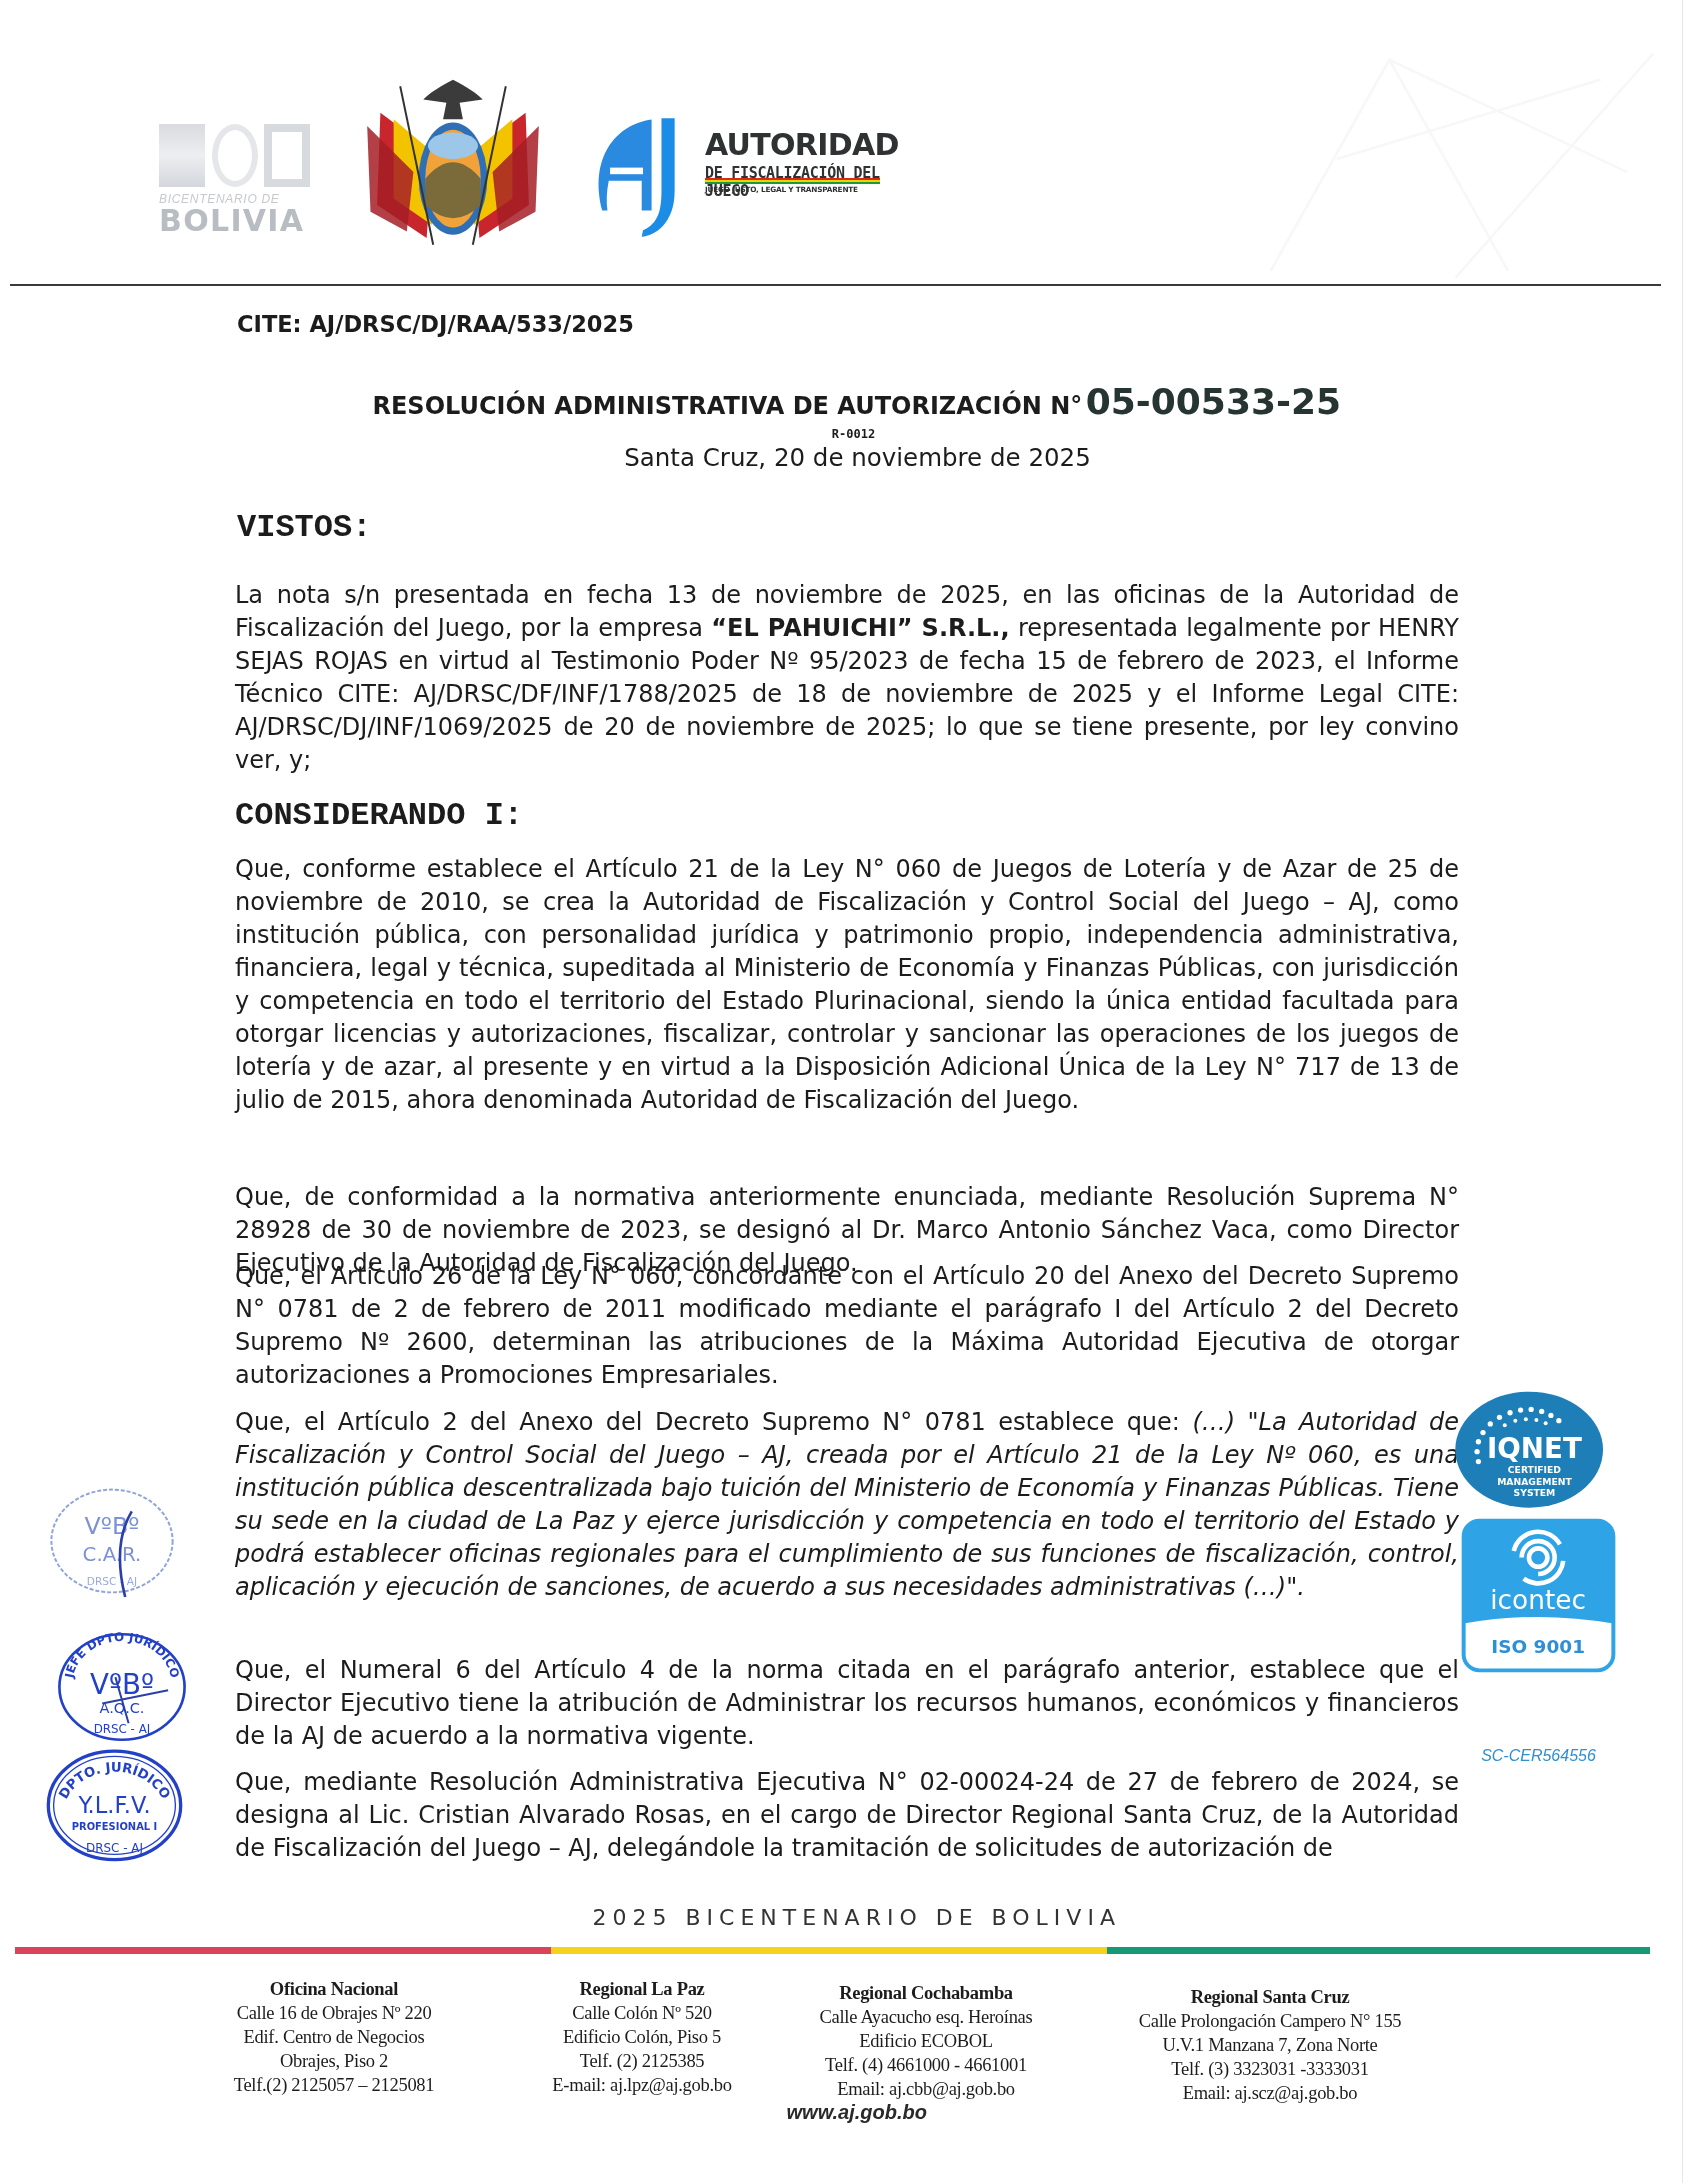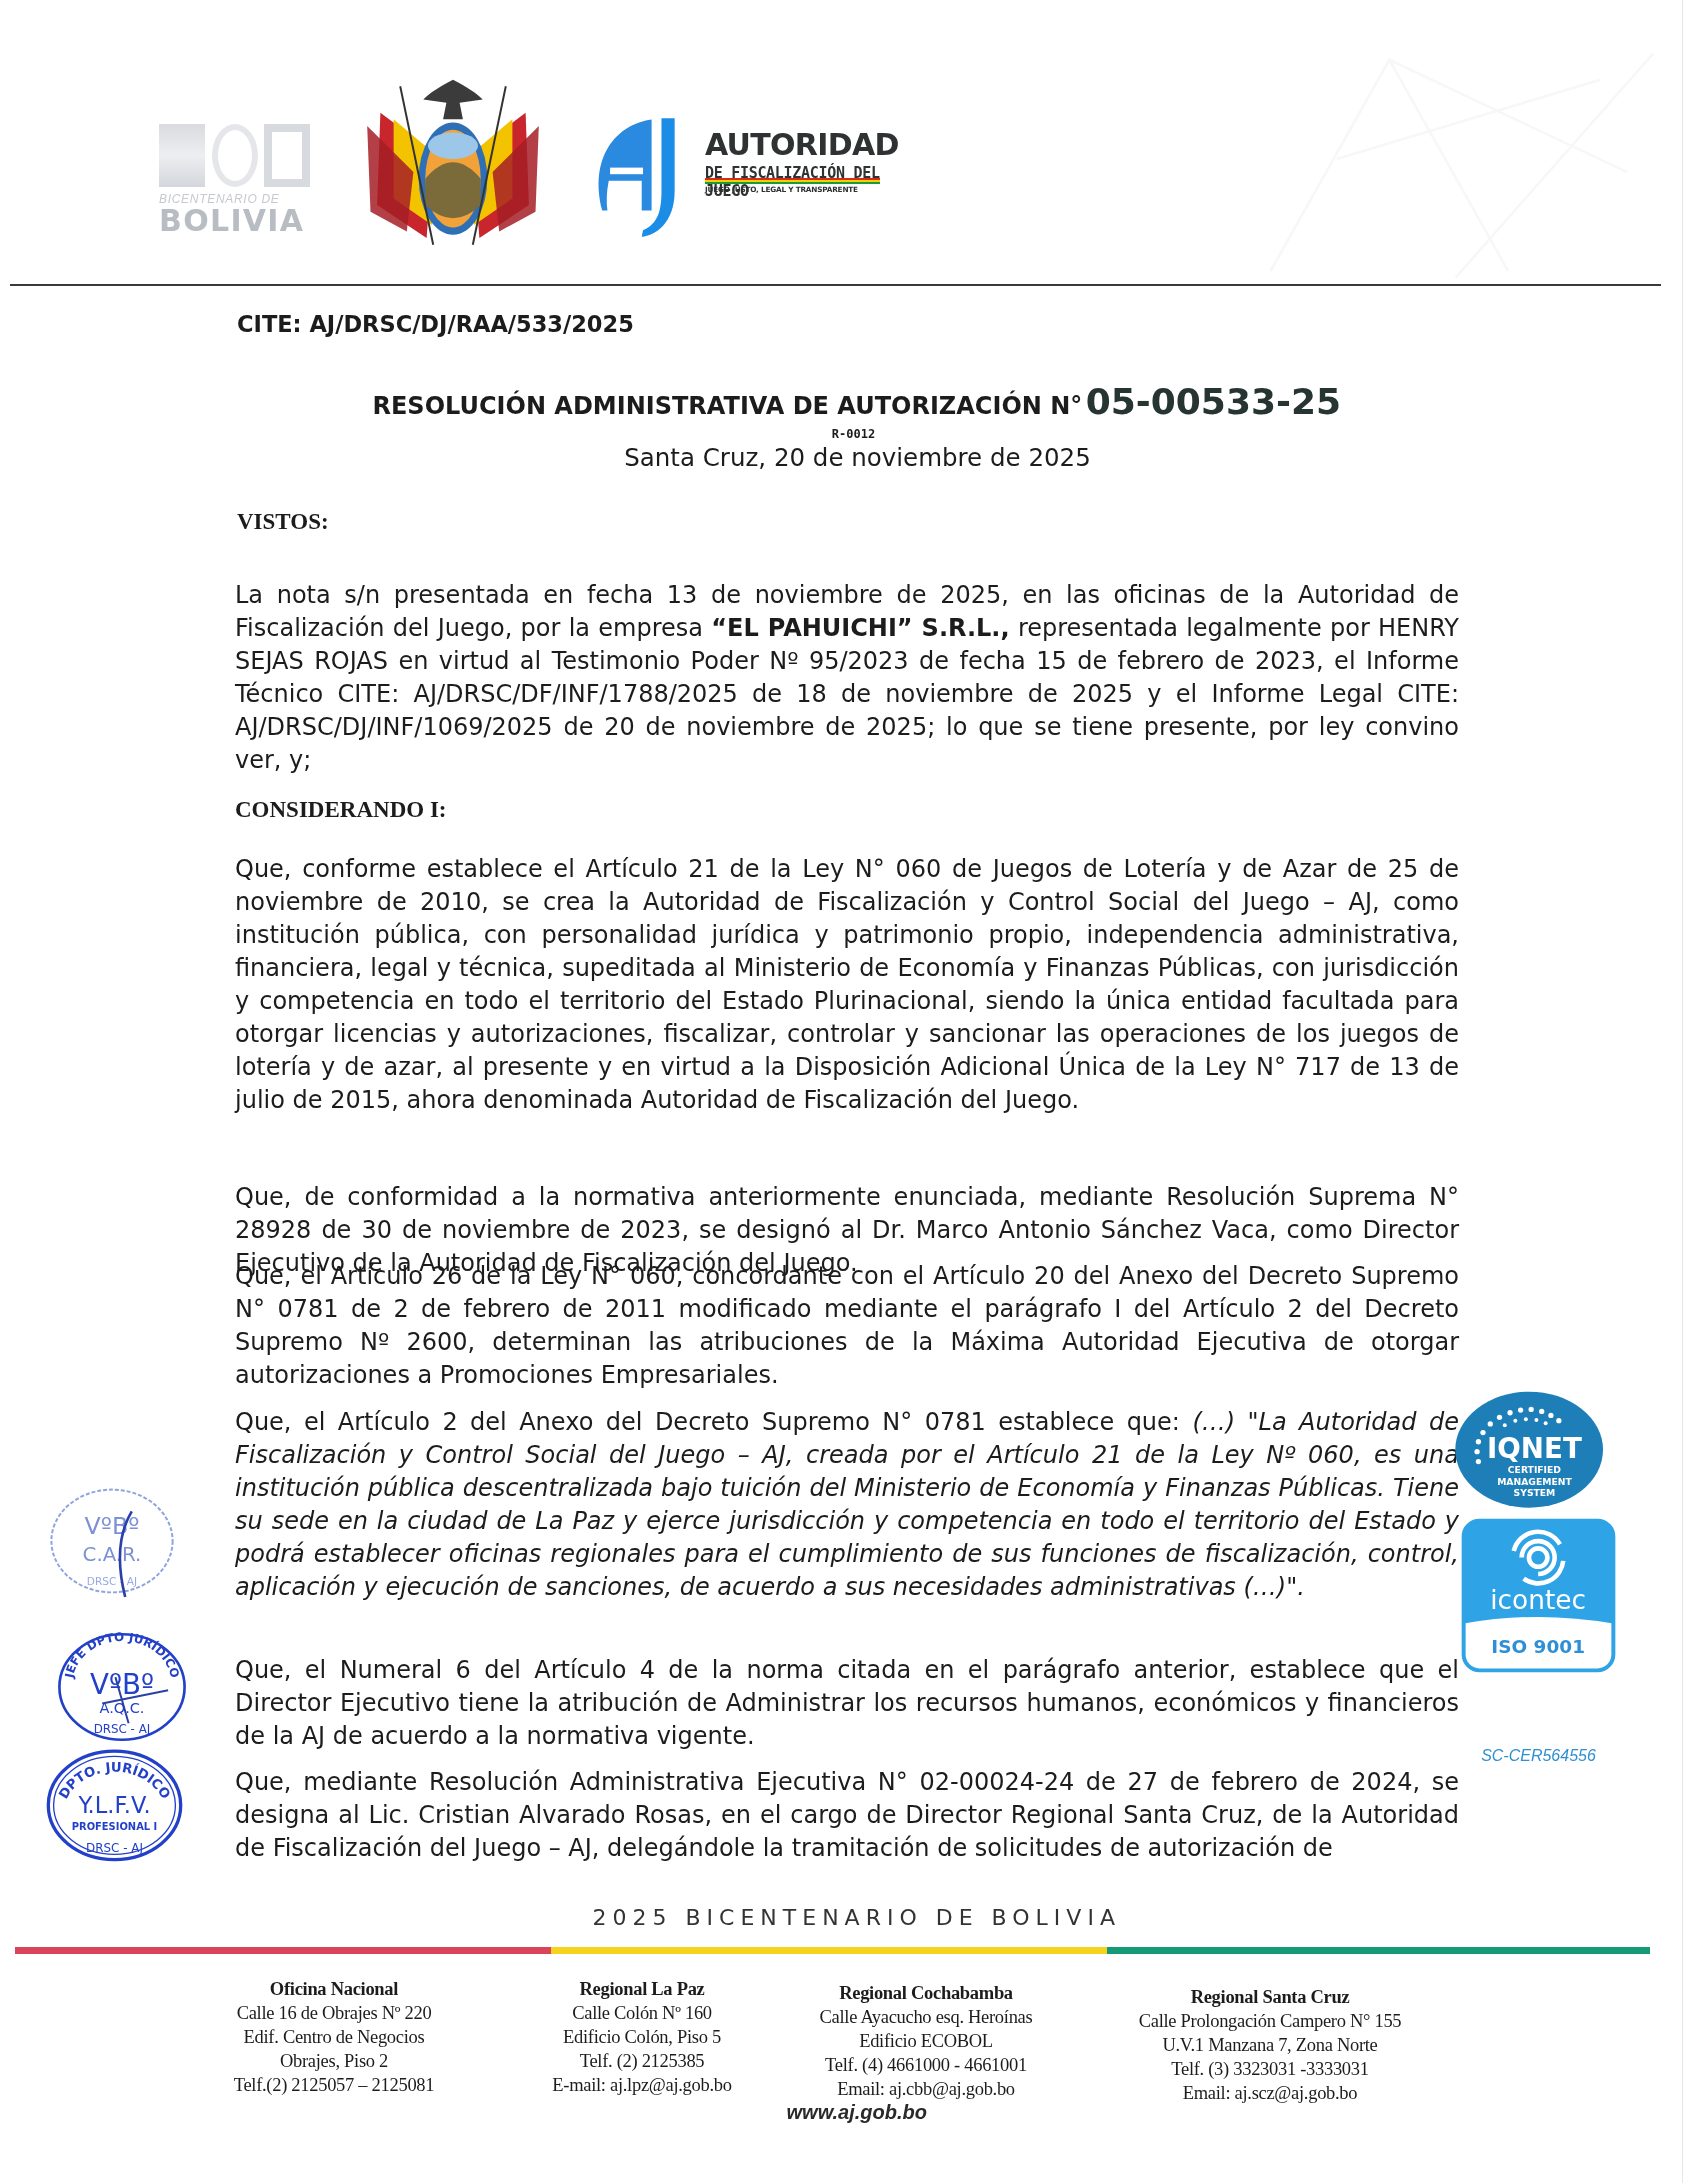--- a/index.html
+++ b/index.html
@@ -35,21 +35,21 @@
 
   
   .cite { left: 237px; top: 311px; font-family: "DejaVu Sans", sans-serif; font-weight: bold; font-size: 22.5px; color: #1c1c1c; }
   .title { left: 0; width: 1687px; top: 381px; text-align: center; }
   .title .t1 { font-family: "DejaVu Sans", sans-serif; font-weight: bold; font-size: 24px; color: #1c1c1c; padding-left: 26.5px; }
   .title .num { font-family: "DejaVu Sans", sans-serif; font-weight: bold; font-size: 36px; color: #263432; }
   .rcode { left: 0; width: 1687px; top: 427px; text-align: center; font-family: "DejaVu Sans Mono", monospace;
            font-weight: bold; font-size: 12px; color: #1c1c1c; padding-left: 20px; box-sizing: border-box; }
   .place-date { left: 0; width: 1687px; top: 443px; text-align: center; font-size: 24.5px; color: #1c1c1c; padding-left: 28px; box-sizing: border-box; }
 
-  .section-h { font-family: Liberation Serif, serif; font-weight: bold; font-size: 23px; color: #1c1c1c; }
+  .section-h { font-family: Liberation Mono, monospace; font-weight: bold; font-size: 32px; color: #1c1c1c; }
   .para { position: absolute; left: 235px; width: 1224px; font-size: 24px; line-height: 33px; text-align: justify;
           color: #1c1c1c; font-family: "DejaVu Sans", sans-serif; }
   .para .ital { font-style: italic; }
   .para b { font-weight: bold; }
 
   
   .iqnet { left: 1452px; top: 1389px; width: 155px; height: 122px; }
   .icontec { left: 1461px; top: 1518px; width: 155px; height: 155px; }
   .cert-code { left: 1456px; top: 1747px; width: 165px; text-align: center; font-family: "Liberation Sans", sans-serif;
                font-size: 16px; color: #2f8fd0; font-style: italic; }
@@ -247,21 +247,21 @@
 <div class="abs offices">
   <div class="office" style="left:192px; width:284px;">
     <div class="oh">Oficina Nacional</div>
     <div>Calle 16 de Obrajes Nº 220</div>
     <div>Edif. Centro de Negocios</div>
     <div>Obrajes, Piso 2</div>
     <div>Telf.(2) 2125057 – 2125081</div>
   </div>
   <div class="office" style="left:503px; width:278px;">
     <div class="oh">Regional La Paz</div>
-    <div>Calle Colón Nº 160</div>
+    <div>Calle Colón Nº 520</div>
     <div>Edificio Colón, Piso 5</div>
     <div>Telf. (2) 2125385</div>
     <div>E-mail: aj.lpz@aj.gob.bo</div>
   </div>
   <div class="office" style="left:774px; width:304px; top:4px;">
     <div class="oh">Regional Cochabamba</div>
     <div>Calle Ayacucho esq. Heroínas</div>
     <div>Edificio ECOBOL</div>
     <div>Telf.  (4) 4661000 - 4661001</div>
     <div>Email: aj.cbb@aj.gob.bo</div>

